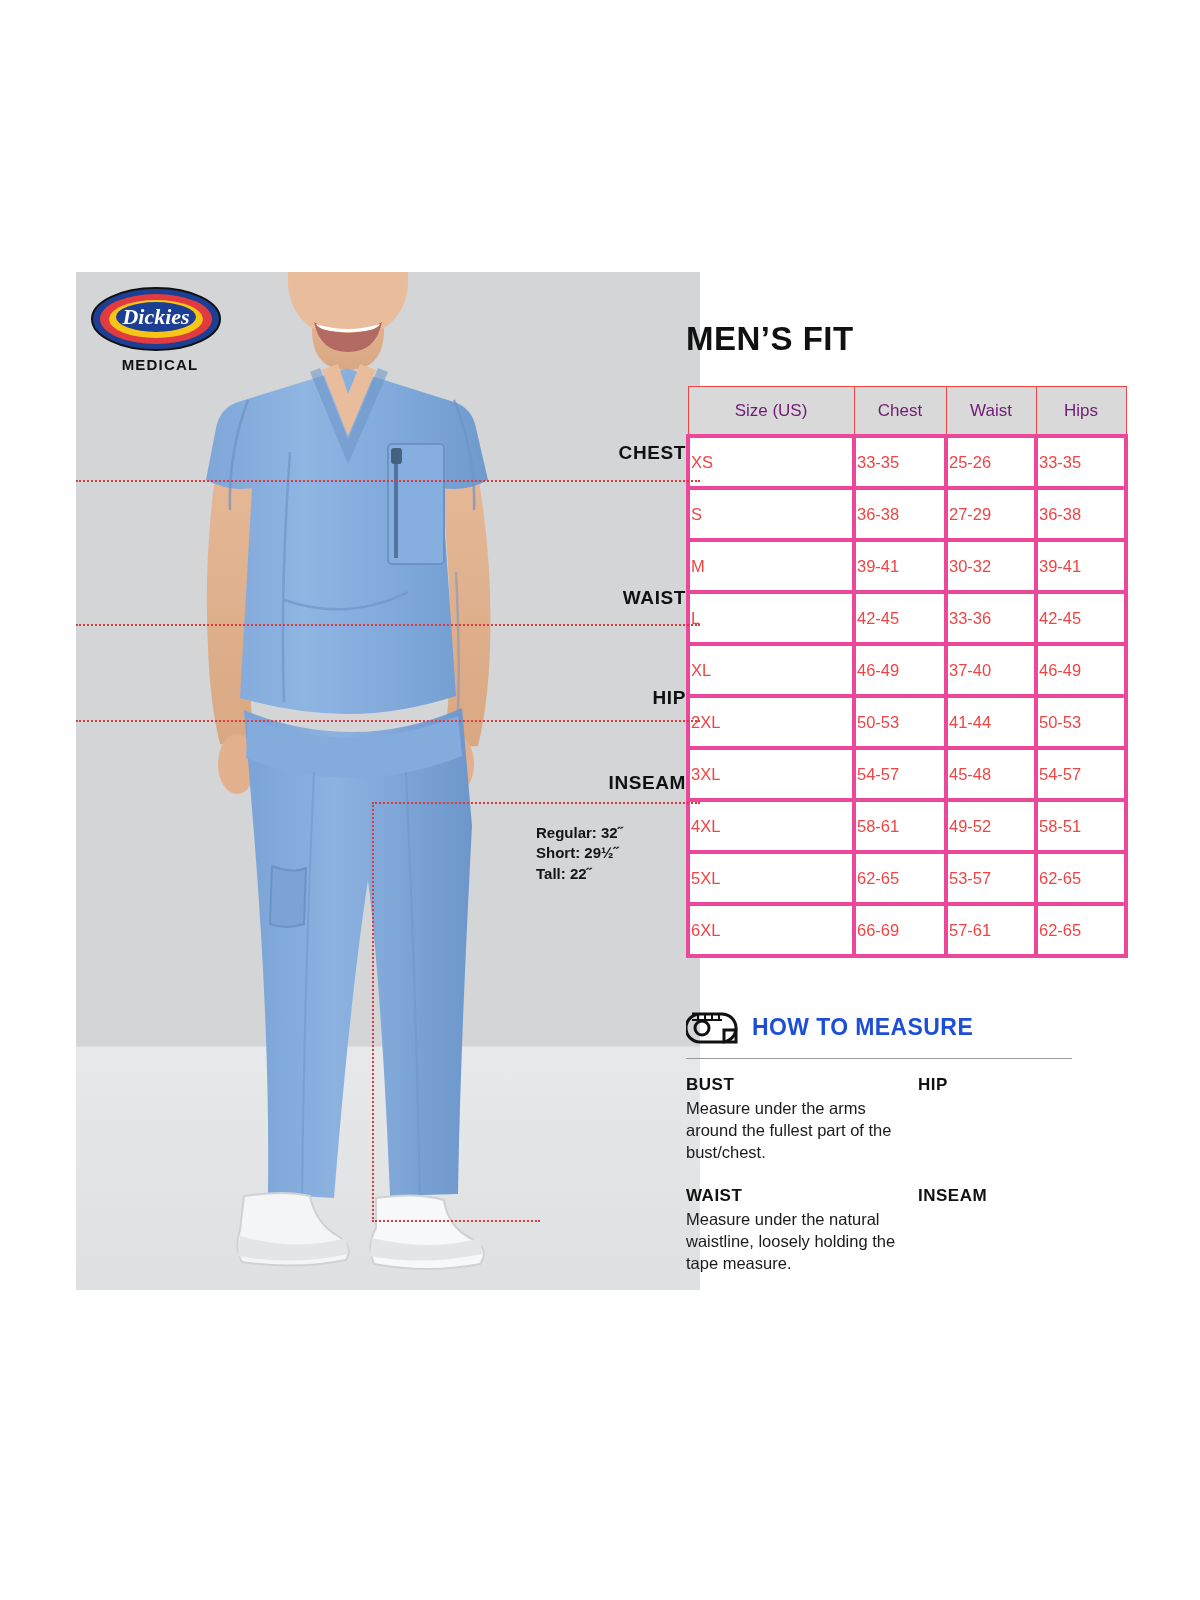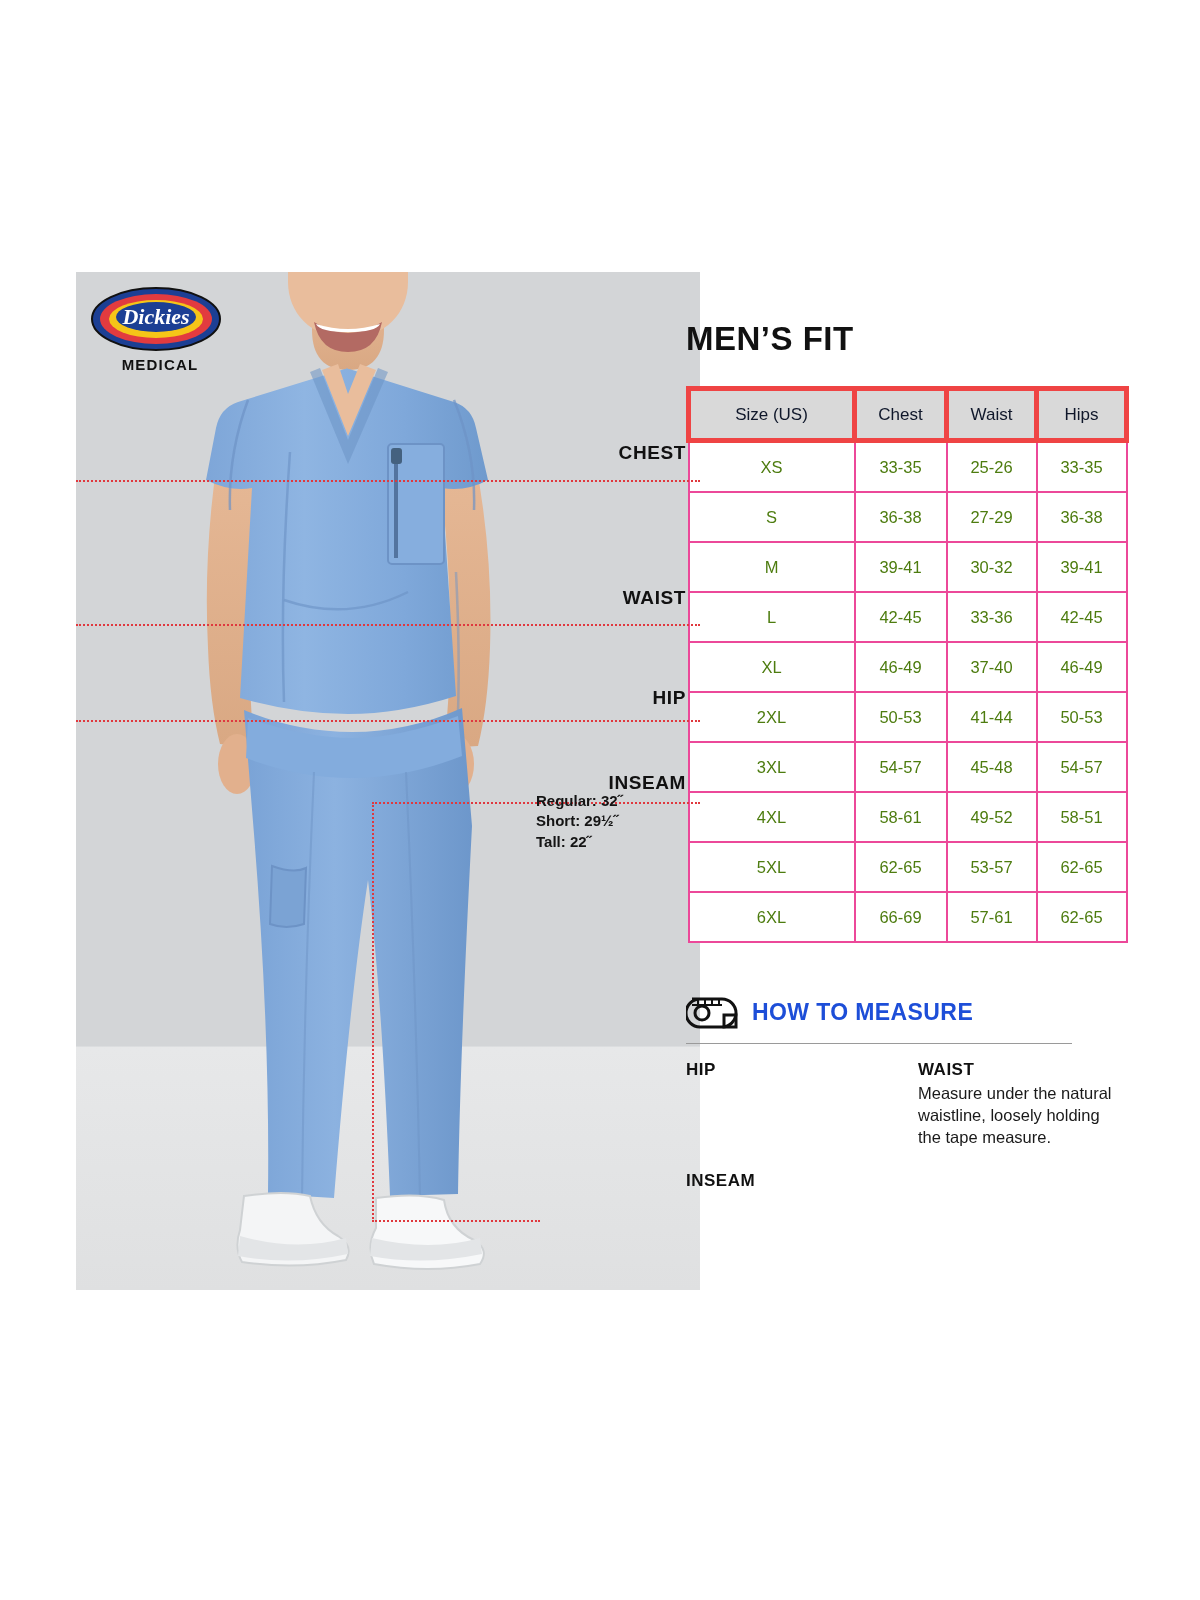--- a/index.html
+++ b/index.html
@@ -89,21 +89,21 @@
   }
   .inseam-vline {
     position: absolute;
     width: 0;
     border-left: 2.5px dotted #e0383e;
     z-index: 5;
   }
   .inseam-note {
     position: absolute;
     right: 14px;
-    top: 519px;
+    top: 551px;
     width: 150px;
     text-align: left;
     font-size: 15px;
     line-height: 1.35;
     font-weight: bold;
     color: #141414;
     z-index: 6;
   }
 
   
@@ -126,31 +126,31 @@
 
   table.size-chart {
     border-collapse: collapse;
     width: 438px;
     table-layout: fixed;
   }
   table.size-chart th {
     background: #d9d9d9;
     font-weight: normal;
     font-size: 17px;
-    color: #0f172a;
+    color: #701a75;
     height: 45px;
-    border: 5px solid #ef4444;
+    border: 1px solid #ef4444;
     text-align: center;
   }
   table.size-chart td {
     font-size: 16.5px;
-    color: #4d7c0f;
+    color: #ef4444;
     height: 46px;
-    border: 2px solid #ec4899;
-    text-align: center;
+    border: 4px solid #ec4899;
+    text-align: left;
     background: #fff;
   }
   table.size-chart td.size-col { font-size: 16.5px; }
   col.c1 { width: 166px; }
   col.c2 { width: 92px; }
   col.c3 { width: 90px; }
   col.c4 { width: 90px; }
 
   
   .htm-head {
@@ -388,20 +388,24 @@
         <line x1="33" y1="4" x2="33" y2="10" stroke="#111" stroke-width="2"></line>
         <rect x="38" y="20" width="12" height="12" fill="none" stroke="#111" stroke-width="3"></rect>
       </svg>
     </span>
     <span class="htm-title">HOW TO MEASURE</span>
   </div>
   <div class="htm-rule"></div>
 
   <div class="htm-grid">
     <div class="htm-item">
+      <h4>BUST</h4>
+      <p>Measure under the arms around the fullest part of the bust/chest.</p>
+    </div>
+    <div class="htm-item">
       <h4>HIP</h4>
     </div>
     <div class="htm-item">
       <h4>WAIST</h4>
       <p>Measure under the natural waistline, loosely holding the tape measure.</p>
     </div>
     <div class="htm-item">
       <h4>INSEAM</h4>
     </div>
   </div>

